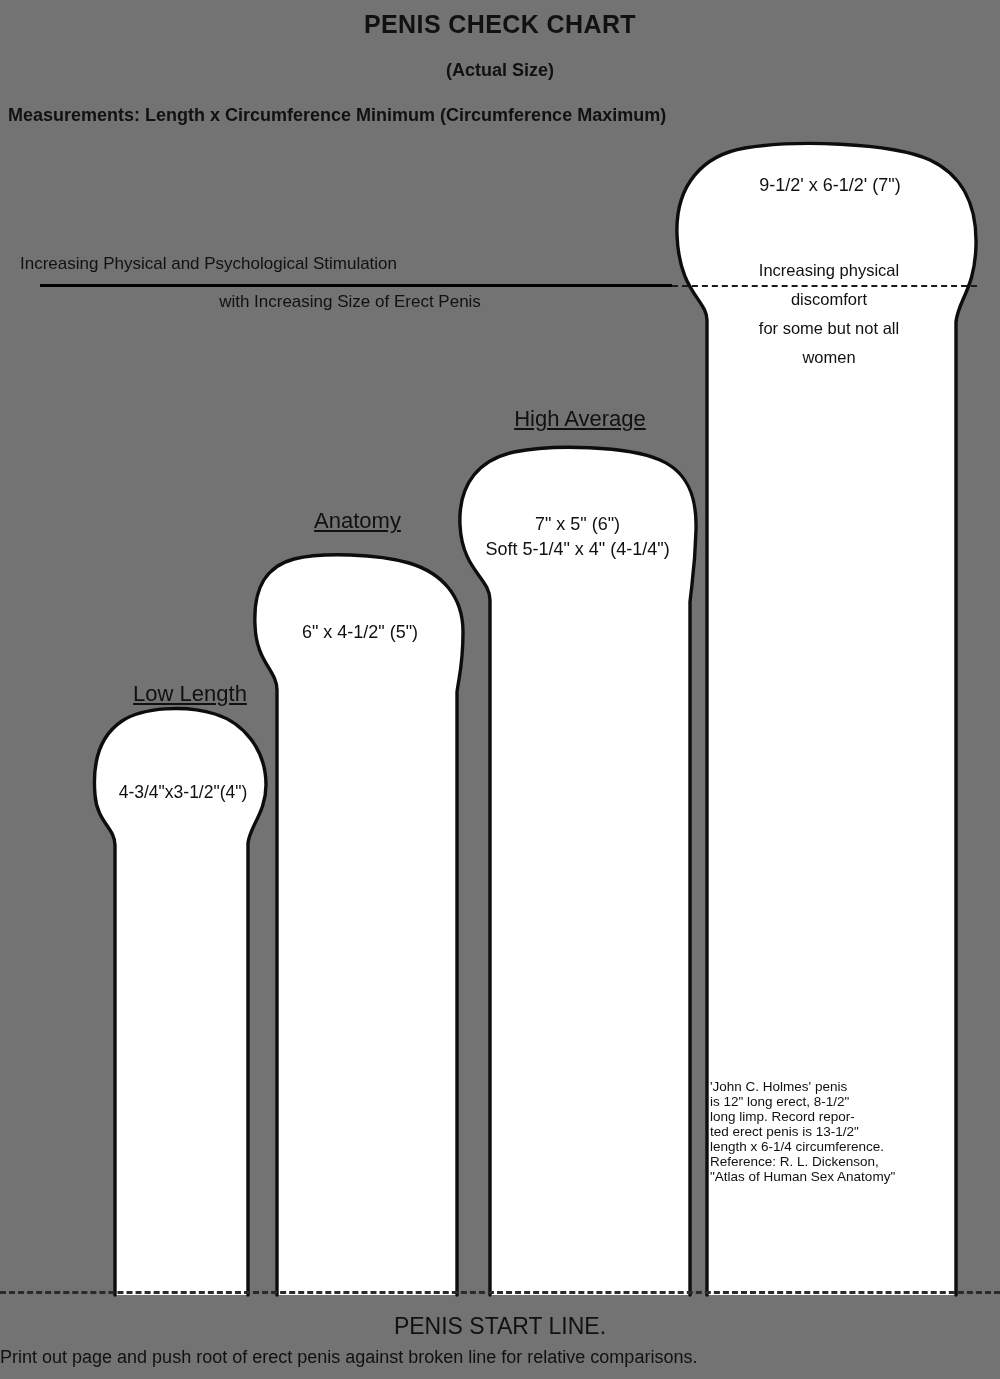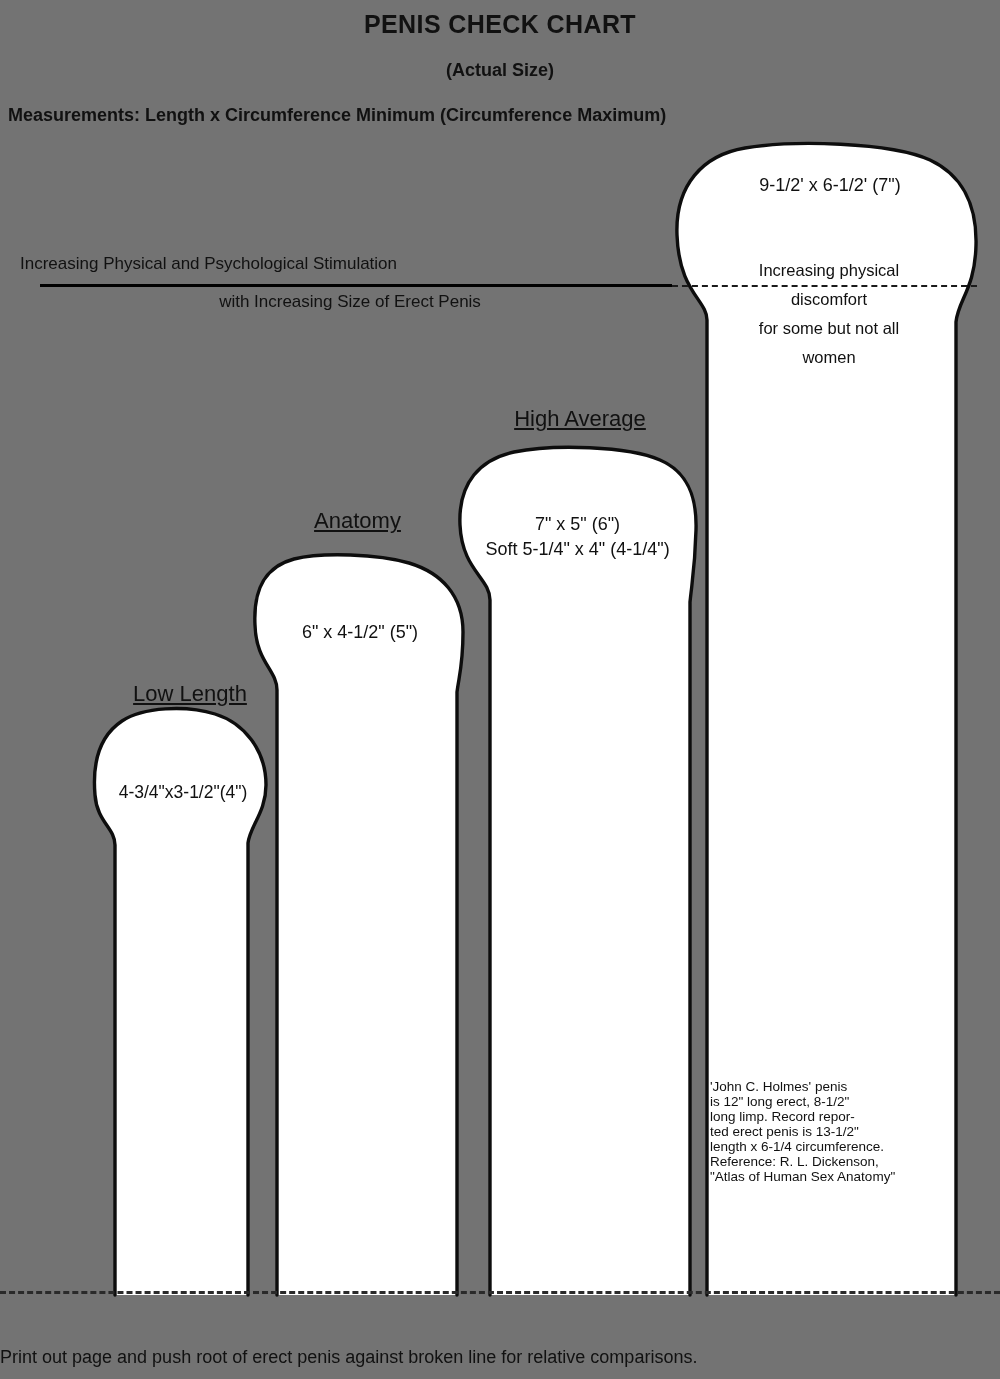--- a/index.html
+++ b/index.html
@@ -222,16 +222,17 @@
   <div class="abs txt" id="holmes-note">'John C. Holmes' penis
 is 12" long erect, 8-1/2"
 long limp. Record repor-
 ted erect penis is 13-1/2"
 length x 6-1/4 circumference.
 Reference: R. L. Dickenson,
 "Atlas of Human Sex Anatomy"</div>
 
   <div class="abs" id="start-line"></div>
 
+  <div class="abs txt" id="start-line-title">PENIS START LINE.</div>
 
   <div class="abs txt" id="start-line-instructions">Print out page and push root of erect penis against broken line for relative comparisons.</div>
 
 </div>
 
 </body></html>

